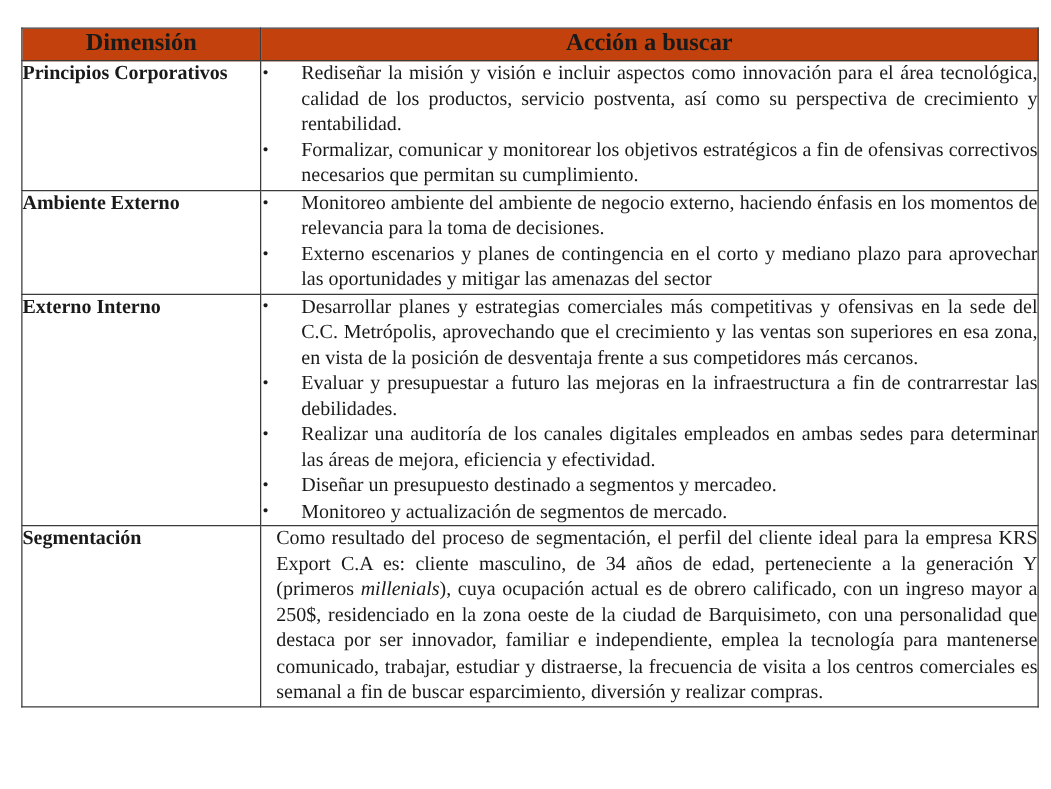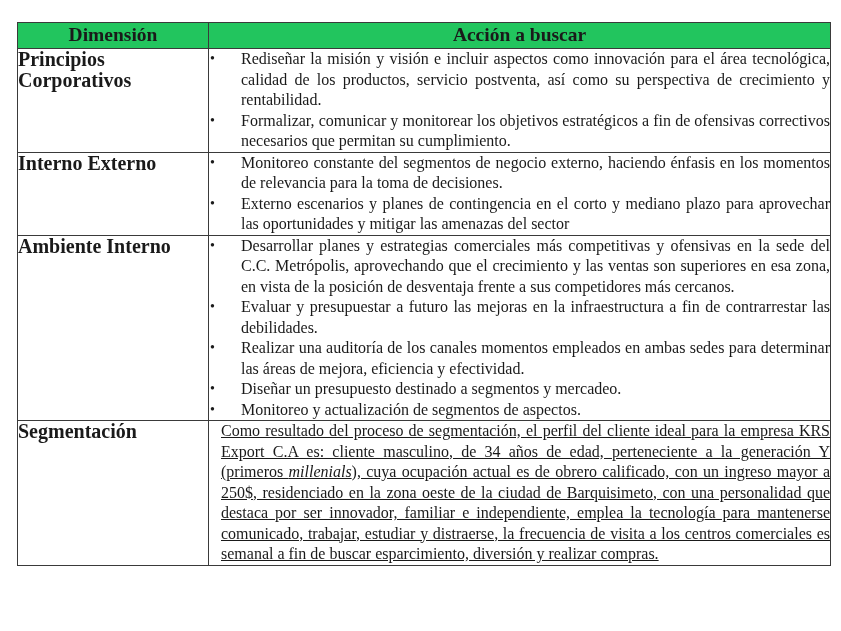--- a/index.html
+++ b/index.html
@@ -3,28 +3,28 @@
 <meta charset="utf-8">
 <style>
   html, body { margin:0; padding:0; background:#ffffff; }
   body { width:841px; height:631px; position:relative; overflow:hidden;
          font-family:"Liberation Serif", "DejaVu Serif", serif; color:#1a1a1a; }
   table.doc { position:absolute; left:17px; top:22px; width:813px;
               border-collapse:collapse; table-layout:fixed; }
   table.doc td, table.doc th { border:1.5px solid #3a3a3a; vertical-align:top; padding:0; }
   col.c1 { width:191px; }
   col.c2 { width:622px; }
-  th { background:#22c55e; font-weight:bold; font-size:19.5px; height:25px; line-height:24px; text-align:center; }
+  th { background:#c2410c; font-weight:bold; font-size:19.5px; height:25px; line-height:24px; text-align:center; }
   th.h1 { text-align:center; }
-  td.dim { font-weight:bold; font-size:20px; line-height:20.5px; padding:1px 4px 0 13px; }
+  td.dim { font-weight:bold; font-size:16px; line-height:20.5px; padding:1px 4px 0 13px; }
   td.act { font-size:16px; line-height:20.5px; padding:1px 10px 2px 0; }
   ul.bl { list-style:none; margin:0; padding:0; }
   ul.bl li { position:relative; padding-left:32px; text-align:justify; text-align-last:left; }
   ul.bl li .bullet { position:absolute; left:1px; top:0; font-size:14px; }
-  p.para { margin:0; padding-left:12px; text-align:justify; text-align-last:left;text-decoration:underline; }
+  p.para { margin:0; padding-left:12px; text-align:justify; text-align-last:left; }
   em { font-style:italic; }
 </style>
 </head>
 <body>
 
 <table class="doc">
   <colgroup>
       <col class="c1">
       <col class="c2">
     </colgroup>
@@ -40,38 +40,38 @@
       <td class="dim"><span>Principios Corporativos</span></td>
       <td class="act">
         <ul class="bl">
           <li><span class="bullet">•</span><span>Rediseñar la misión y visión e incluir aspectos como innovación para el área tecnológica, calidad de los productos, servicio postventa, así como su perspectiva de crecimiento y rentabilidad.</span></li>
           <li><span class="bullet">•</span><span>Formalizar, comunicar y monitorear los objetivos estratégicos a fin de ofensivas correctivos necesarios que permitan su cumplimiento.</span></li>
         </ul>
       </td>
     </tr>
 
     <tr>
-      <td class="dim"><span>Interno Externo</span></td>
+      <td class="dim"><span>Ambiente Externo</span></td>
       <td class="act">
         <ul class="bl">
-          <li><span class="bullet">•</span><span>Monitoreo constante del segmentos de negocio externo, haciendo énfasis en los momentos de relevancia para la toma de decisiones.</span></li>
+          <li><span class="bullet">•</span><span>Monitoreo ambiente del ambiente de negocio externo, haciendo énfasis en los momentos de relevancia para la toma de decisiones.</span></li>
           <li><span class="bullet">•</span><span>Externo escenarios y planes de contingencia en el corto y mediano plazo para aprovechar las oportunidades y mitigar las amenazas del sector</span></li>
         </ul>
       </td>
     </tr>
 
     <tr>
-      <td class="dim"><span>Ambiente Interno</span></td>
+      <td class="dim"><span>Externo Interno</span></td>
       <td class="act">
         <ul class="bl">
           <li><span class="bullet">•</span><span>Desarrollar planes y estrategias comerciales más competitivas y ofensivas en la sede del C.C. Metrópolis, aprovechando que el crecimiento y las ventas son superiores en esa zona, en vista de la posición de desventaja frente a sus competidores más cercanos.</span></li>
           <li><span class="bullet">•</span><span>Evaluar y presupuestar a futuro las mejoras en la infraestructura a fin de contrarrestar las debilidades.</span></li>
-          <li><span class="bullet">•</span><span>Realizar una auditoría de los canales momentos empleados en ambas sedes para determinar las áreas de mejora, eficiencia y efectividad.</span></li>
+          <li><span class="bullet">•</span><span>Realizar una auditoría de los canales digitales empleados en ambas sedes para determinar las áreas de mejora, eficiencia y efectividad.</span></li>
           <li><span class="bullet">•</span><span>Diseñar un presupuesto destinado a segmentos y mercadeo.</span></li>
-          <li><span class="bullet">•</span><span>Monitoreo y actualización de segmentos de aspectos.</span></li>
+          <li><span class="bullet">•</span><span>Monitoreo y actualización de segmentos de mercado.</span></li>
         </ul>
       </td>
     </tr>
 
     <tr>
       <td class="dim"><span>Segmentación</span></td>
       <td class="act">
         <p class="para"><span>Como resultado del proceso de segmentación, el perfil del cliente ideal para la empresa KRS Export C.A es: cliente masculino, de 34 años de edad, perteneciente a la generación Y (primeros </span><em>millenials</em><span>), cuya ocupación actual es de obrero calificado, con un ingreso mayor a 250$, residenciado en la zona oeste de la ciudad de Barquisimeto, con una personalidad que destaca por ser innovador, familiar e independiente, emplea la tecnología para mantenerse comunicado,  trabajar, estudiar y distraerse, la frecuencia de visita a los centros comerciales es semanal a fin de buscar esparcimiento, diversión y realizar compras.</span></p>
       </td>
     </tr>

